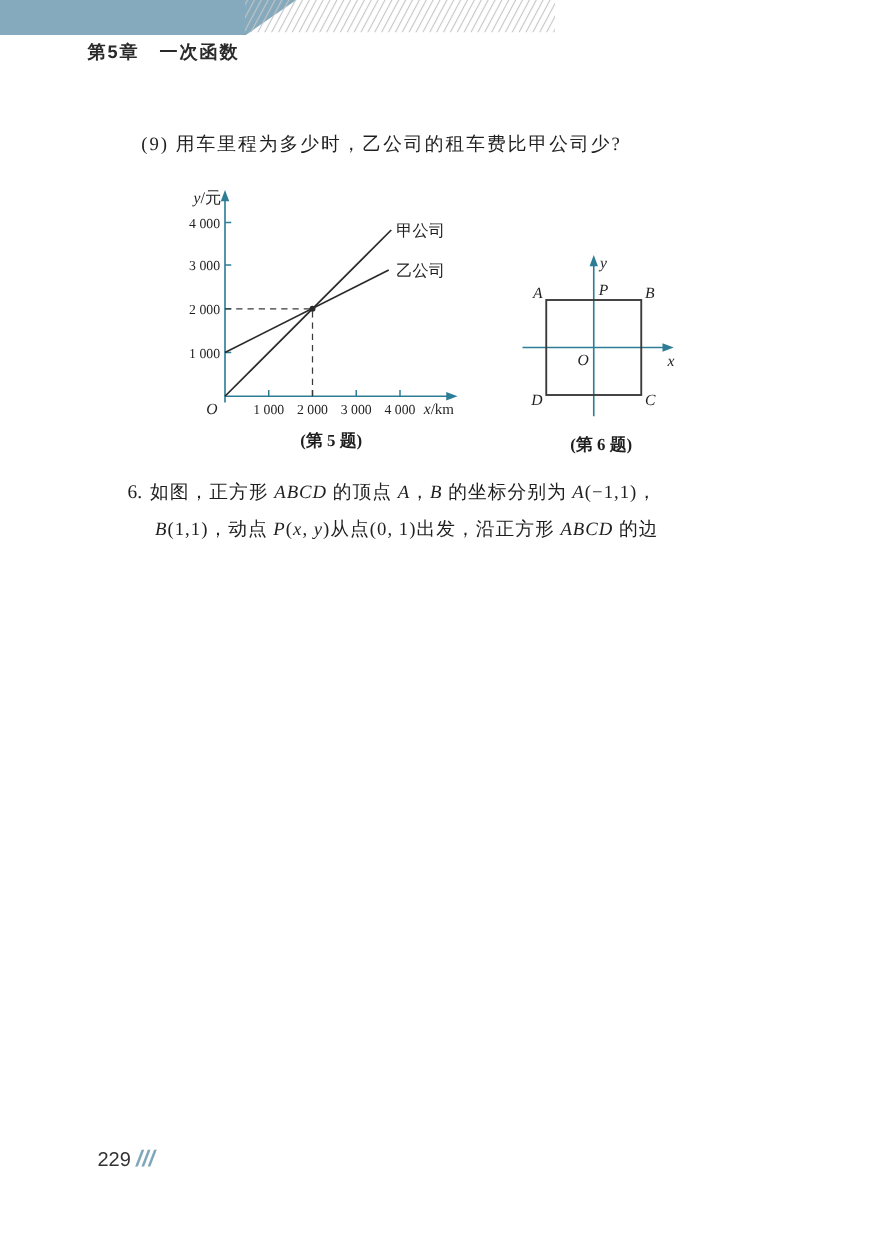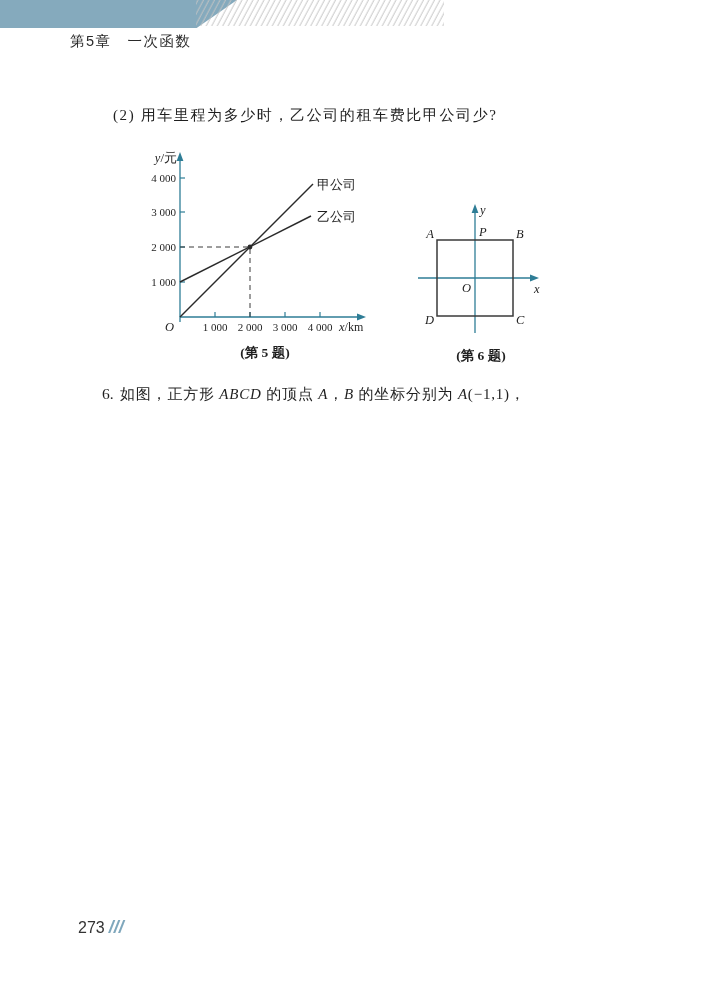--- a/index.html
+++ b/index.html
@@ -13,21 +13,21 @@
   .band-trapezoid {
     position:absolute; left:0; top:0; width:237px; height:28px;
     background:#85aabd;
     clip-path:polygon(0 0, 100% 0, 83% 100%, 0 100%);
   }
   .hatch-wrap { position:absolute; left:196px; top:0; }
   
   .chapter {
     position:absolute; left:70px; top:32px;
     font-family:"Liberation Sans","DejaVu Sans",sans-serif;
-    font-weight:normal; font-size:14.5px; letter-spacing:1.5px; color:#2a2a2a;
+    font-weight:bold; font-size:14.5px; letter-spacing:1.5px; color:#2a2a2a;
   }
   
   .q3 {
     position:absolute; left:113px; top:106px;
     font-size:15px; letter-spacing:1.6px; white-space:nowrap;
   }
   
   .fig5 { position:absolute; left:135px; top:148px; }
   .fig6 { position:absolute; left:408px; top:198px; }
   
@@ -68,21 +68,21 @@
         <pattern id="hp" width="5.5" height="26" patternUnits="userSpaceOnUse" patternTransform="skewX(-28)">
           <line x1="2" y1="0" x2="2" y2="26" stroke="#c4c4c4" stroke-width="1"></line>
         </pattern>
       </defs>
       <rect width="248" height="26" fill="url(#hp)"></rect>
     </svg>
   </div>
 
   <div class="chapter">第5章　一次函数</div>
 
-  <div class="q3">(2) 用车里程为多少时，乙公司的租车费比甲公司少?</div>
+  <div class="q3">(9) 用车里程为多少时，乙公司的租车费比甲公司少?</div>
 
   <div class="fig5">
     <svg width="270" height="215" viewBox="0 0 270 215">
 
       <line x1="45" y1="174" x2="45" y2="10" stroke="#2e7d96" stroke-width="1.3"></line>
       <polygon points="45,4 41.6,13 48.4,13" fill="#2e7d96"></polygon>
       <line x1="45" y1="169" x2="226" y2="169" stroke="#2e7d96" stroke-width="1.3"></line>
       <polygon points="231,169 222,165.6 222,172.4" fill="#2e7d96"></polygon>
 
       <line x1="45" y1="30" x2="50" y2="30" stroke="#2e7d96" stroke-width="1.2"></line>
@@ -141,20 +141,21 @@
       <text class="var-t" x="126" y="95">x</text>
       <text class="var-t" x="72" y="16">y</text>
 
       <text class="cap-t" x="73" y="162" text-anchor="middle">(第 6 题)</text>
     </svg>
   </div>
 
   <div class="q6-num">6.</div>
   <div class="q6">
     <div class="line mathline">如图，正方形 <i>ABCD</i> 的顶点 <i>A</i>，<i>B</i> 的坐标分别为 <i>A</i>(−1,1)，</div>
+    <div class="line mathline indent"><i>B</i>(1,1)，动点 <i>P</i>(<i>x</i>, <i>y</i>)从点(0, 1)出发，沿正方形 <i>ABCD</i> 的边</div>
   </div>
 
   <div class="footer">
-    <span>273</span>
+    <span>229</span>
     <span class="slashes">///</span>
   </div>
 
 </div>
 
 </body></html>

